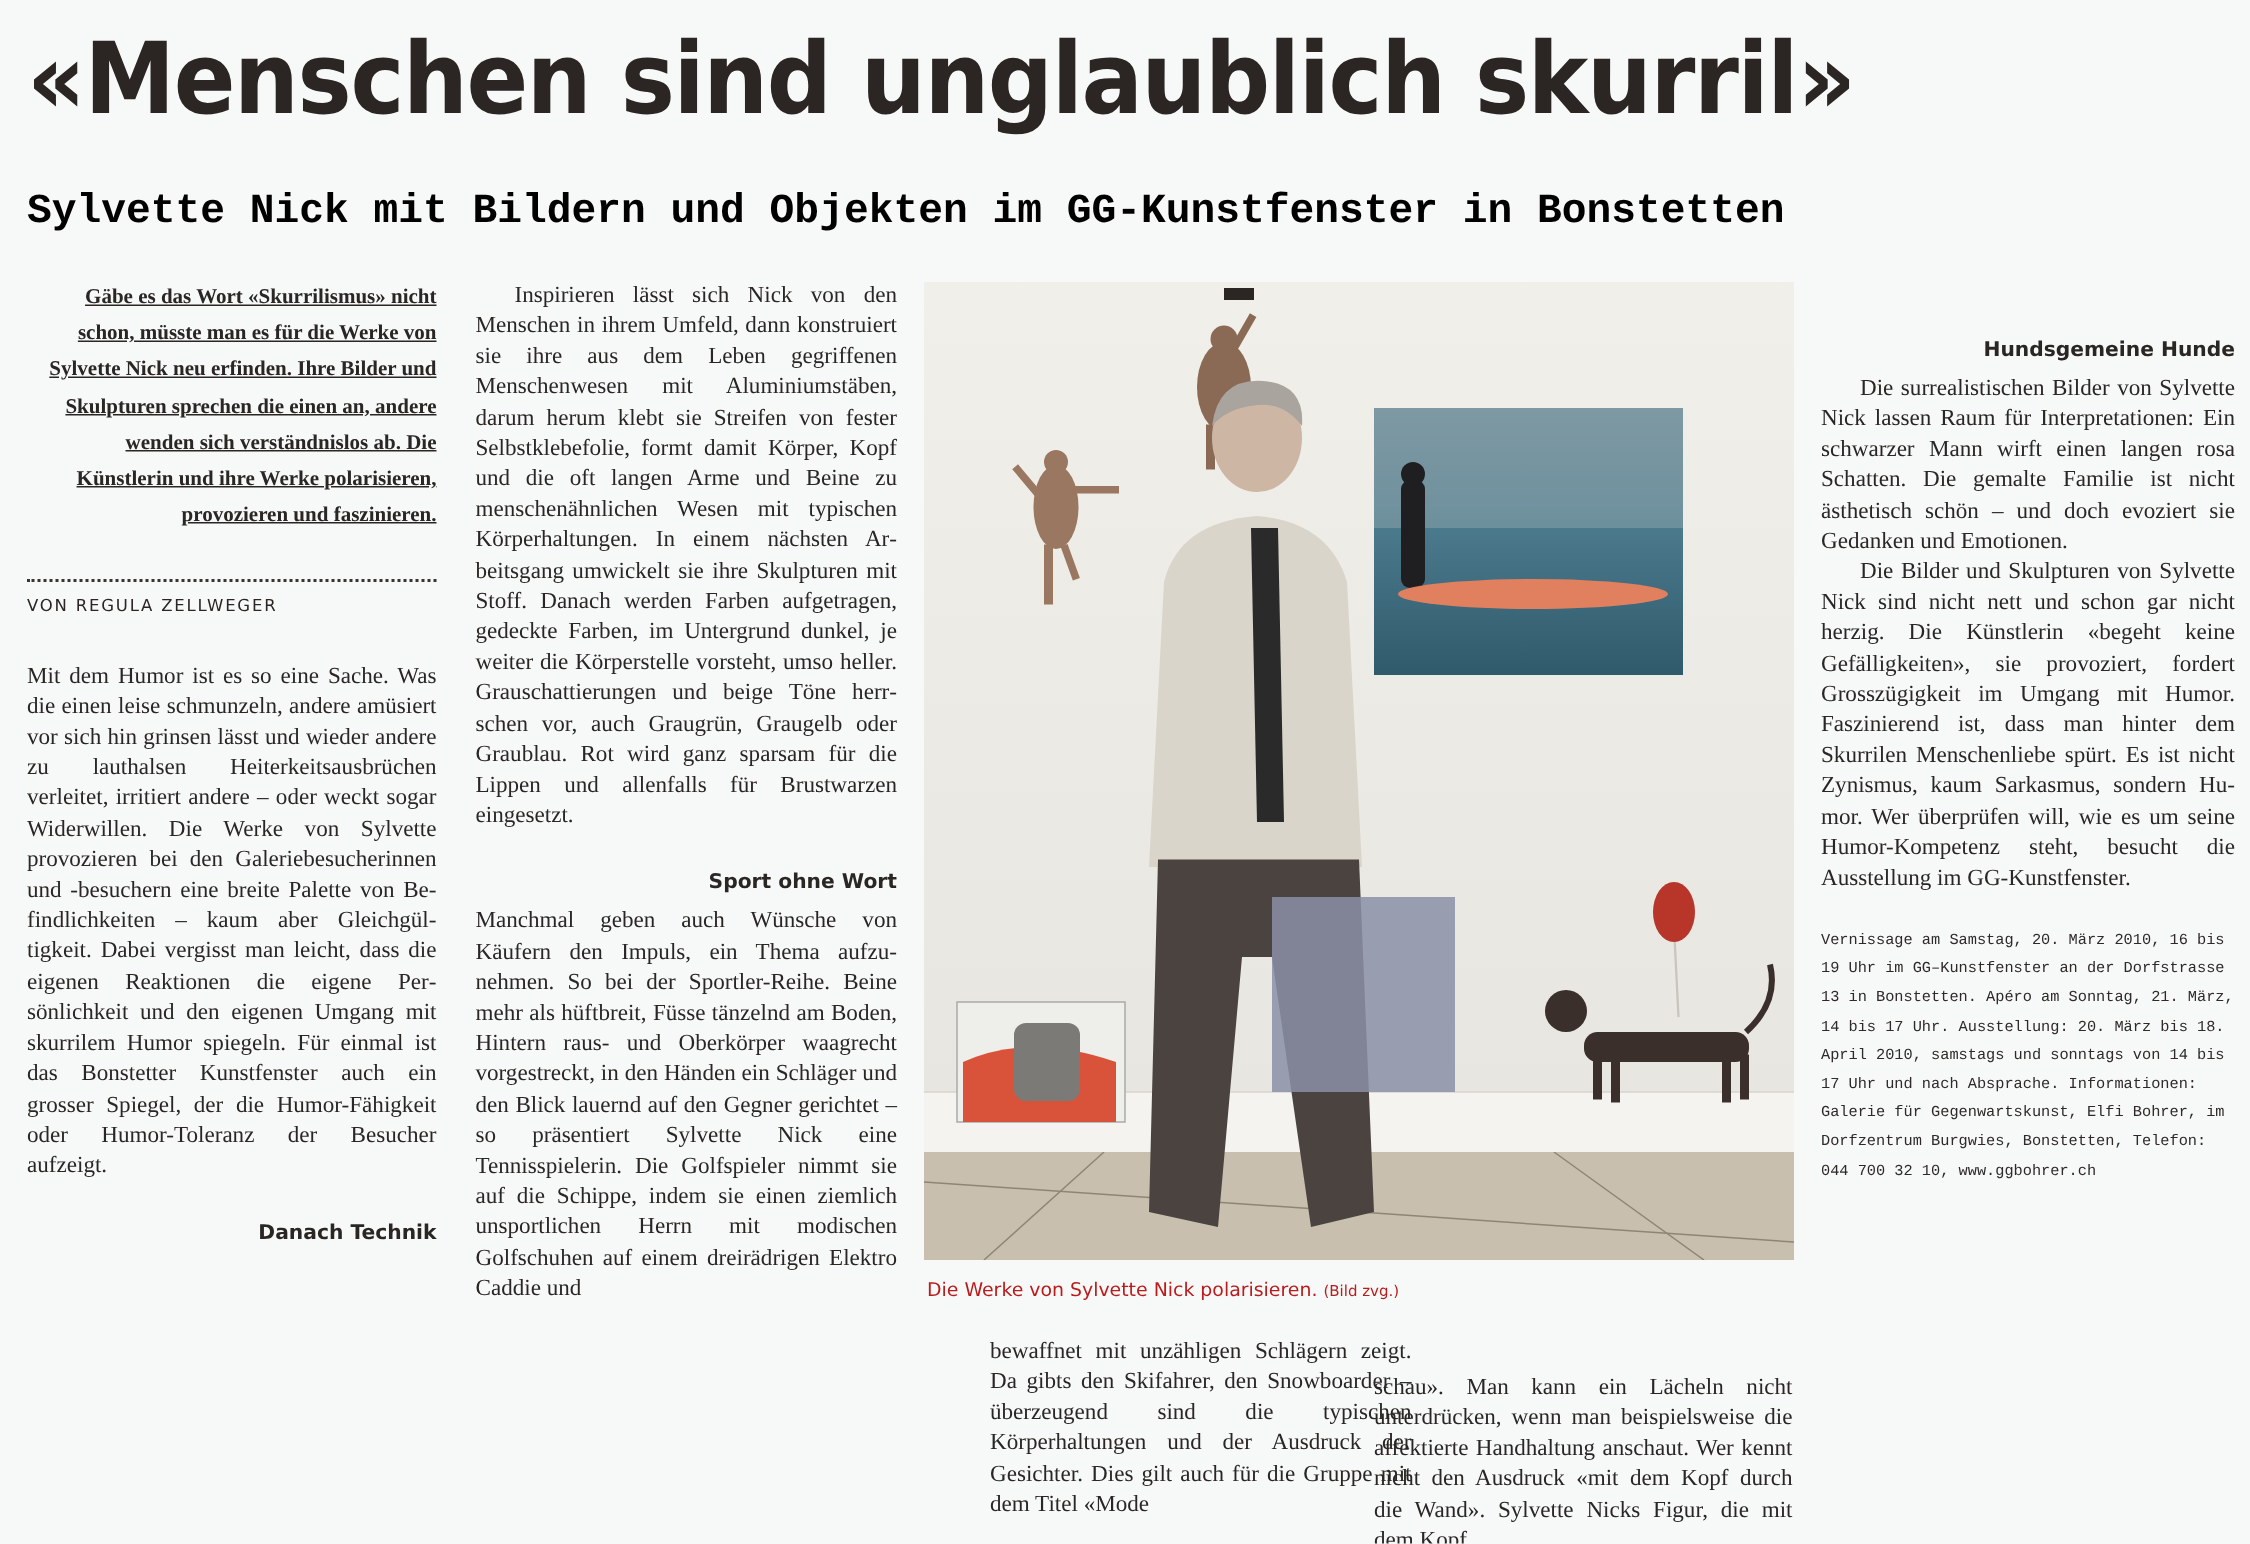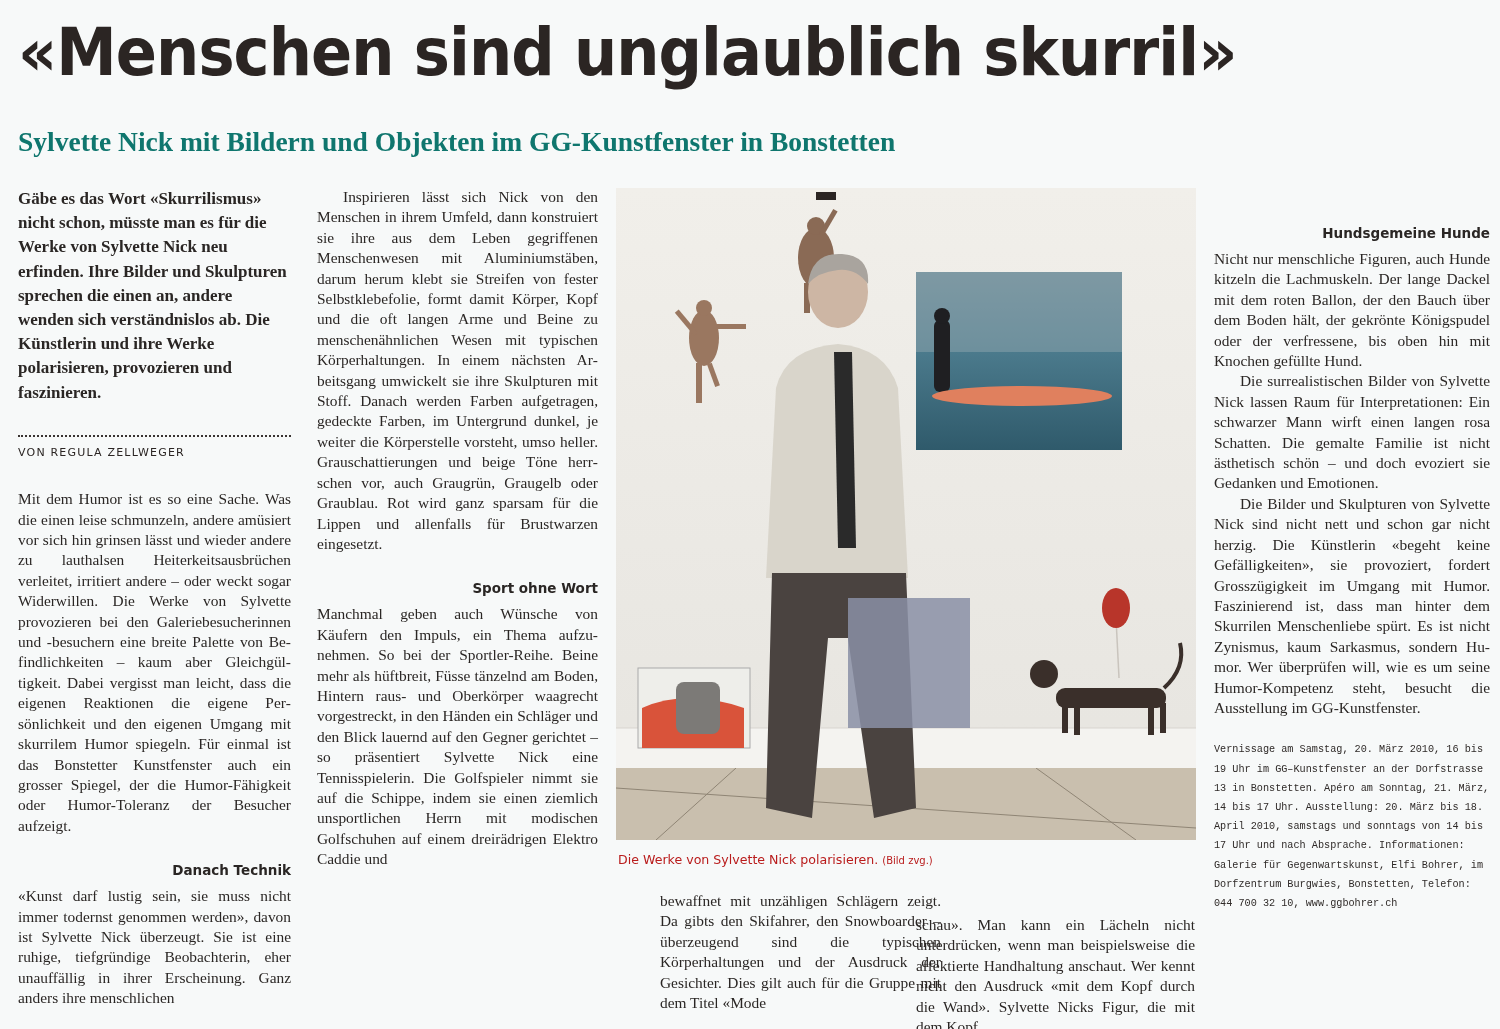--- a/index.html
+++ b/index.html
@@ -13,32 +13,32 @@
     .headline {
       position: absolute; left: 18px; top: 8px; width: 1480px;
       font-family: "DejaVu Sans", "Liberation Sans", sans-serif;
       font-weight: bold; font-size: 66px; line-height: 90px;
       letter-spacing: -1px; color: #2b2523; margin: 0;
       transform: scaleX(0.92); transform-origin: left top;
       white-space: nowrap;
     }
     .subhead {
       position: absolute; left: 18px; top: 124px;
-      font-family: Liberation Serif, serif; font-size: 27.5px; line-height: 36px;
-      color: #0f766e; margin: 0; white-space: nowrap;
+      font-family: Liberation Mono, monospace; font-size: 27.5px; line-height: 36px;
+      color: #000000; margin: 0; white-space: nowrap;
     }
     .col {
       position: absolute; font-size: 15.4px; line-height: 20.4px;
       text-align: justify; hyphens: manual;
     }
     .col p { margin: 0; }
     .col p.indent { text-indent: 26px; }
     .lead {
-      font-weight: bold; font-size: 17px; line-height: 24.2px;
-      text-align: left; margin: 0;
+      font-weight: bold; font-size: 14px; line-height: 24.2px;
+      text-align: right; margin: 0; text-decoration: underline;
     }
     .dots {
       border-top: 2px dotted #3a3432; margin: 30px 0 6px 0; height: 0;
     }
     .byline {
       font-family: "DejaVu Sans", "Liberation Sans", sans-serif;
       font-size: 11px; letter-spacing: 1.2px; color: #2b2523; margin-bottom: 26px;
     }
     .subtitle-h {
       font-family: "DejaVu Sans", "Liberation Sans", sans-serif;
@@ -68,21 +68,20 @@
 <h1 class="headline">«Menschen sind unglaublich skurril»</h1>
 <h2 class="subhead">Sylvette Nick mit Bildern und Objekten im GG-Kunstfenster in Bonstetten</h2>
 
 <div class="col" style="left:18px; top:187px; width:273px;">
   <p class="lead">Gäbe es das Wort «Skurrilismus» nicht schon, müsste man es für die Werke von Sylvette Nick neu erfinden. Ihre Bilder und Skulp­turen sprechen die einen an, an­dere wenden sich verständnislos ab. Die Künstlerin und ihre Wer­ke polarisieren, provozieren und faszinieren.</p>
   <div class="dots"></div>
   <div class="byline">VON REGULA ZELLWEGER</div>
   <p>Mit dem Humor ist es so eine Sache. Was die einen leise schmunzeln, ande­re amüsiert vor sich hin grinsen lässt und wieder andere zu lauthalsen Hei­terkeitsausbrüchen verleitet, irritiert andere – oder weckt sogar Widerwil­len. Die Werke von Sylvette provozie­ren bei den Galeriebesucherinnen und -besuchern eine breite Palette von Be­findlichkeiten – kaum aber Gleichgül­tigkeit. Dabei vergisst man leicht, dass die eigenen Reaktionen die eigene Per­sönlichkeit und den eigenen Umgang mit skurrilem Humor spiegeln. Für einmal ist das Bonstetter Kunstfenster auch ein grosser Spiegel, der die Hu­mor-Fähigkeit oder Humor-Toleranz der Besucher aufzeigt.</p>
   <div class="gap"></div>
   <div class="subtitle-h">Danach Technik</div>
-  <p>«Kunst darf lustig sein, sie muss nicht immer todernst genommen werden», davon ist Sylvette Nick überzeugt. Sie ist eine ruhige, tiefgründige Beobach­terin, eher unauffällig in ihrer Erschei­nung. Ganz anders ihre menschlichen</p>
 </div>
 
 <div class="col" style="left:317px; top:187px; width:281px;">
   <p class="indent">Inspirieren lässt sich Nick von den Menschen in ihrem Umfeld, dann konstruiert sie ihre aus dem Leben ge­griffenen Menschenwesen mit Alumi­niumstäben, darum herum klebt sie Streifen von fester Selbstklebefolie, formt damit Körper, Kopf und die oft langen Arme und Beine zu menschen­ähnlichen Wesen mit typischen Kör­perhaltungen. In einem nächsten Ar­beitsgang umwickelt sie ihre Skulptu­ren mit Stoff. Danach werden Farben aufgetragen, gedeckte Farben, im Un­tergrund dunkel, je weiter die Körper­stelle vorsteht, umso heller. Grau­schattierungen und beige Töne herr­schen vor, auch Graugrün, Graugelb oder Graublau. Rot wird ganz sparsam für die Lippen und allenfalls für Brust­warzen eingesetzt.</p>
   <div class="gap"></div>
   <div class="subtitle-h">Sport ohne Wort</div>
   <p>Manchmal geben auch Wünsche von Käufern den Impuls, ein Thema aufzu­nehmen. So bei der Sportler-Reihe. Beine mehr als hüftbreit, Füsse tän­zelnd am Boden, Hintern raus- und Oberkörper waagrecht vorgestreckt, in den Händen ein Schläger und den Blick lauernd auf den Gegner gerich­tet – so präsentiert Sylvette Nick eine Tennisspielerin. Die Golfspieler nimmt sie auf die Schippe, indem sie einen ziemlich unsportlichen Herrn mit modischen Golfschuhen auf ei­nem dreirädrigen Elektro Caddie und</p>
 </div>
 
 <div class="photo">
@@ -166,17 +165,16 @@
   <p>bewaffnet mit unzähligen Schlägern zeigt. Da gibts den Skifahrer, den Snowboarder – überzeugend sind die typischen Körperhaltungen und der Ausdruck der Gesichter. Dies gilt auch für die Gruppe mit dem Titel «Mode­</p>
 </div>
 
 <div class="col" style="left:916px; top:915px; width:279px;">
   <p>schau». Man kann ein Lächeln nicht unterdrücken, wenn man beispiels­weise die affektierte Handhaltung an­schaut. Wer kennt nicht den Ausdruck «mit dem Kopf durch die Wand». Syl­vette Nicks Figur, die mit dem Kopf</p>
 </div>
 
 <div class="col" style="left:1214px; top:187px; width:276px;">
   <div class="gap" style="height:36px"></div>
   <div class="subtitle-h">Hundsgemeine Hunde</div>
-  <p>Nicht nur menschliche Figuren, auch Hunde kitzeln die Lachmuskeln. Der lange Dackel mit dem roten Ballon, der den Bauch über dem Boden hält, der gekrönte Königspudel oder der verfressene, bis oben hin mit Knochen gefüllte Hund.</p>
   <p class="indent">Die surrealistischen Bilder von Syl­vette Nick lassen Raum für Interpreta­tionen: Ein schwarzer Mann wirft ei­nen langen rosa Schatten. Die gemalte Familie ist nicht ästhetisch schön – und doch evoziert sie Gedanken und Emotionen.</p>
   <p class="indent">Die Bilder und Skulpturen von Syl­vette Nick sind nicht nett und schon gar nicht herzig. Die Künstlerin «be­geht keine Gefälligkeiten», sie provo­ziert, fordert Grosszügigkeit im Um­gang mit Humor. Faszinierend ist, dass man hinter dem Skurrilen Men­schenliebe spürt. Es ist nicht Zynis­mus, kaum Sarkasmus, sondern Hu­mor. Wer überprüfen will, wie es um seine Humor-Kompetenz steht, be­sucht die Ausstellung im GG-Kunst­fenster.</p>
   <div class="info">Vernissage am Samstag, 20. März 2010, 16 bis 19 Uhr im GG–Kunstfenster an der Dorfstrasse 13 in Bonstetten. Apéro am Sonntag, 21. März, 14 bis 17 Uhr. Ausstellung: 20. März bis 18. April 2010, sams­tags und sonntags von 14 bis 17 Uhr und nach Ab­sprache. Informationen: Galerie für Gegenwarts­kunst, Elfi Bohrer, im Dorfzentrum Burgwies, Bon­stetten, Telefon: 044 700 32 10, www.ggbohrer.ch</div>
 </div>
 
 </body></html>

